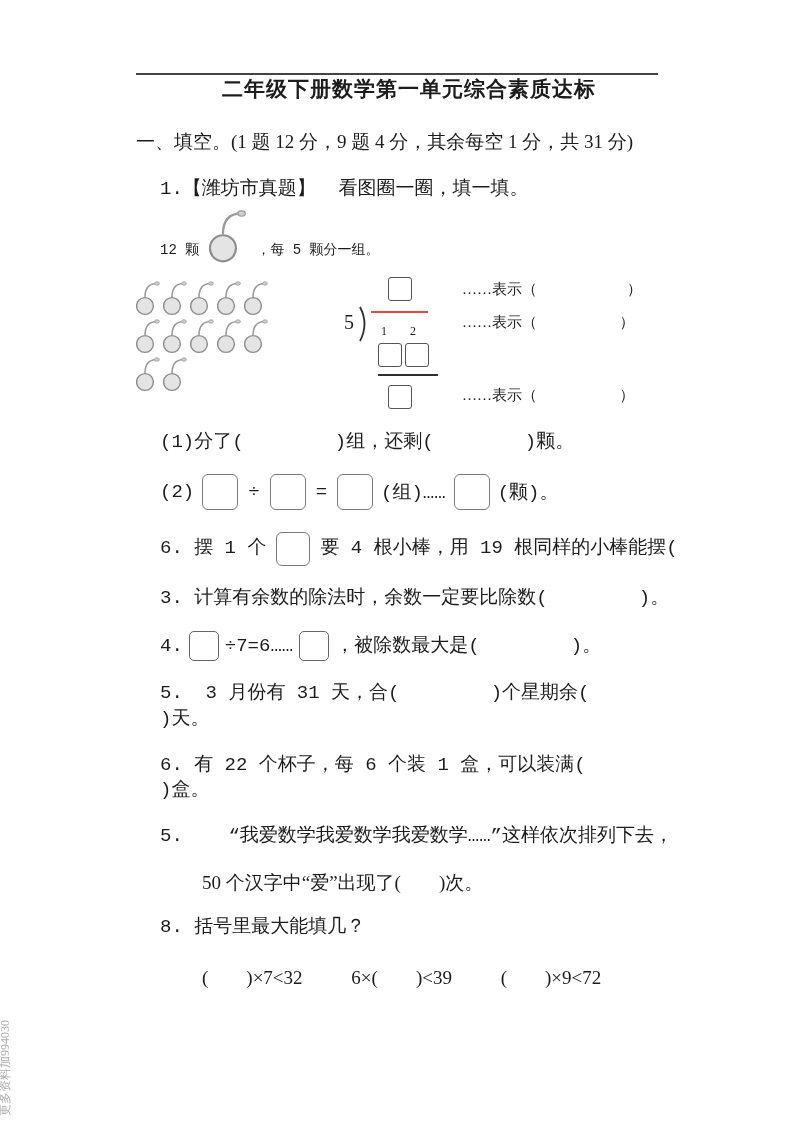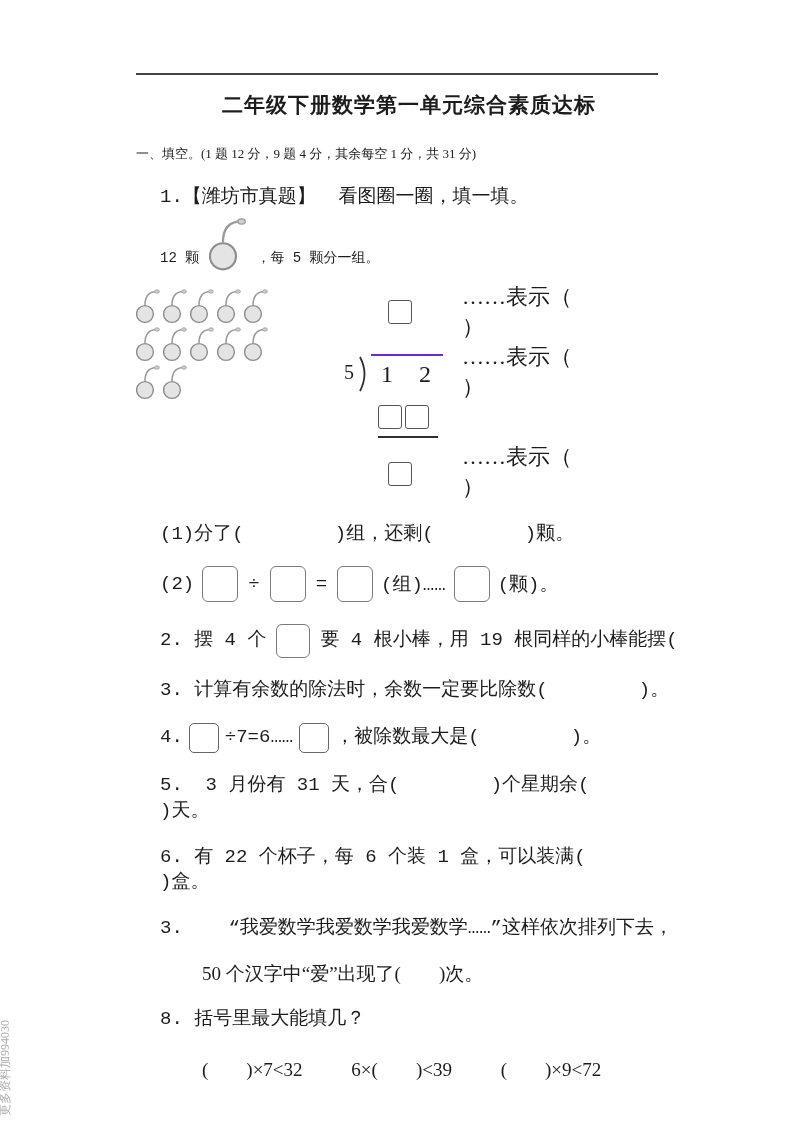--- a/index.html
+++ b/index.html
@@ -7,28 +7,28 @@
   body {
     width:793px; height:1122px; position:relative; overflow:hidden;
     font-family:"Liberation Serif","DejaVu Serif",serif;
     color:#1c1c1c;
   }
   .page { position:absolute; inset:0; }
   .content { position:absolute; left:136px; top:0; width:546px; }
 
   .top-rule { margin-top:73px; width:522px; border-top:2px solid #434343; }
 
-  .title { margin-top:16px; font-size:21px; font-weight:700; text-align:center; letter-spacing:1px; }
+  .title { font-size:21px; font-weight:700; text-align:center; letter-spacing:1px; }
 
   .t { white-space:pre-wrap; }
   .line { margin-top:20px; font-size:19px; line-height:1.35; }
   .indent1 { padding-left:24px;font-family:Liberation Mono, monospace; }
   .indent2 { padding-left:66px; }
 
-  .section-heading { margin-top:26px; font-size:13px; line-height:1.35; }
+  .section-heading { margin-top:26px; font-size:19px; line-height:1.35; }
   .q1-label { margin-top:22px; }
 
   
   .intro-line { margin-top:6px; display:flex; align-items:flex-end; font-size:14px; }
   .intro-line .t { padding-bottom:5px; }
   .cherry-large { display:inline-block; margin:0 10px; line-height:0; }
 
   
   .figure-row { display:flex; margin-top:10px; }
   .cherry-group { width:158px; padding-top:6px; flex-shrink:0; }
@@ -38,23 +38,23 @@
   .division-area { margin-left:48px; }
   .dv-row { display:flex; align-items:center; min-height:30px; }
   .dv-row.slim { min-height:10px; }
   .dv-core { width:106px; flex-shrink:0; display:flex; align-items:center; }
   .q-row, .r-row { padding-left:46px; }
   .p-row { padding-left:36px; gap:3px; }
   .r-row { padding-top:4px; }
   .dividend-line { align-items:stretch; height:36px; padding-left:2px; }
   .divisor { font-size:20px; line-height:36px; width:14px; }
   .bracket { margin-top:2px; flex-shrink:0; }
-  .dividend-digits { border-top:2px solid #6d28d9; font-size:24px; line-height:32px; padding:2px 2px 0 10px; letter-spacing:10px; white-space:pre; }
+  .dividend-digits { border-top:2px solid #ef4444; font-size:12px; line-height:32px; padding:2px 2px 0 10px; letter-spacing:10px; white-space:pre;margin-top:7px; }
   .subline { margin-left:36px; width:60px; border-top:2px solid #2e2e2e; }
-  .note { margin-left:14px; font-size:22px; }
+  .note { margin-left:14px; font-size:15px; }
 
   
   .box { display:inline-block; background:#fff; }
   .box-sm { width:24px; height:24px; border:1.4px solid #555; border-radius:3px; }
   .box-md { width:36px; height:36px; border:1.4px solid #7a7a7a; border-radius:6px; vertical-align:middle; margin:0 8px; }
   .box-md2 { width:30px; height:30px; border:1.4px solid #666; border-radius:5px; vertical-align:middle; margin:0 6px; }
   .sq { width:34px; height:34px; }
 
   .sub2-line { margin-top:18px; display:flex; align-items:center; font-size:19px; }
   .op { margin:0 2px; }
@@ -203,40 +203,40 @@
       <span class="t op">÷</span>
       <span class="box box-md"></span>
       <span class="t op">=</span>
       <span class="box box-md"></span>
       <span class="t">(组)……</span>
       <span class="box box-md"></span>
       <span class="t">(颗)。</span>
     </div>
 
     <div class="line q2line1 indent1">
-      <span class="t">2. 摆 4 个</span>
+      <span class="t">6. 摆 1 个</span>
       <span class="box box-md sq"></span>
       <span class="t">要 4 根小棒，用 19 根同样的小棒能摆(</span>
     </div>
 
     <div class="line t indent1">3. 计算有余数的除法时，余数一定要比除数(        )。</div>
 
     <div class="line q4line indent1">
       <span class="t">4.</span>
       <span class="box box-md2"></span>
       <span class="t">÷7=6……</span>
       <span class="box box-md2"></span>
       <span class="t">，被除数最大是(        )。</span>
     </div>
 
     <div class="line t indent1">5.  3 月份有 31 天，合(        )个星期余(        )天。</div>
 
     <div class="line t indent1">6. 有 22 个杯子，每 6 个装 1 盒，可以装满(        )盒。</div>
 
-    <div class="line t indent1">3.    “我爱数学我爱数学我爱数学……”这样依次排列下去，</div>
+    <div class="line t indent1">5.    “我爱数学我爱数学我爱数学……”这样依次排列下去，</div>
     <div class="line t indent2">50 个汉字中“爱”出现了(        )次。</div>
 
     <div class="line t indent1">8. 括号里最大能填几？</div>
 
     <div class="line exprs indent2">
       <span class="t expr">(        )×7&lt;32</span>
       <span class="t expr">6×(        )&lt;39</span>
       <span class="t expr">(        )×9&lt;72</span>
     </div>
   </div>

